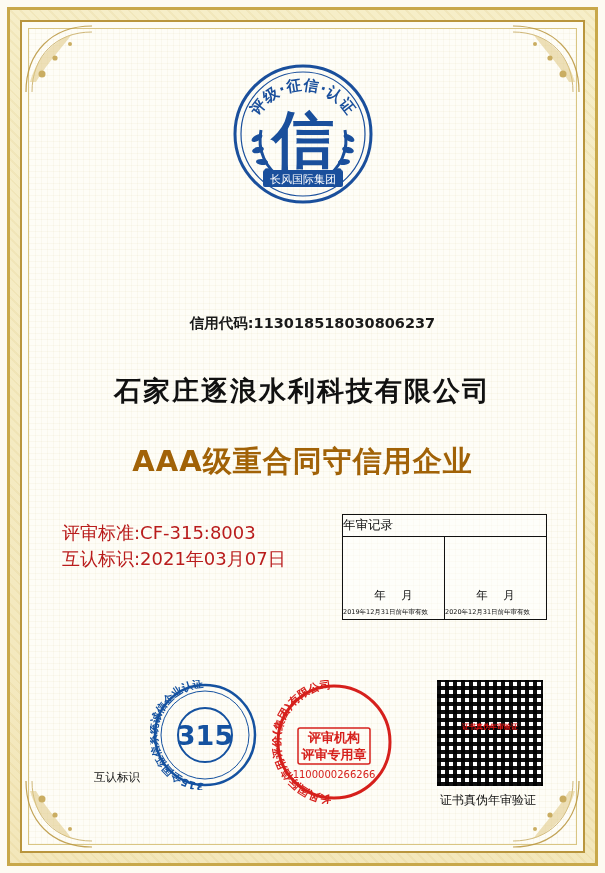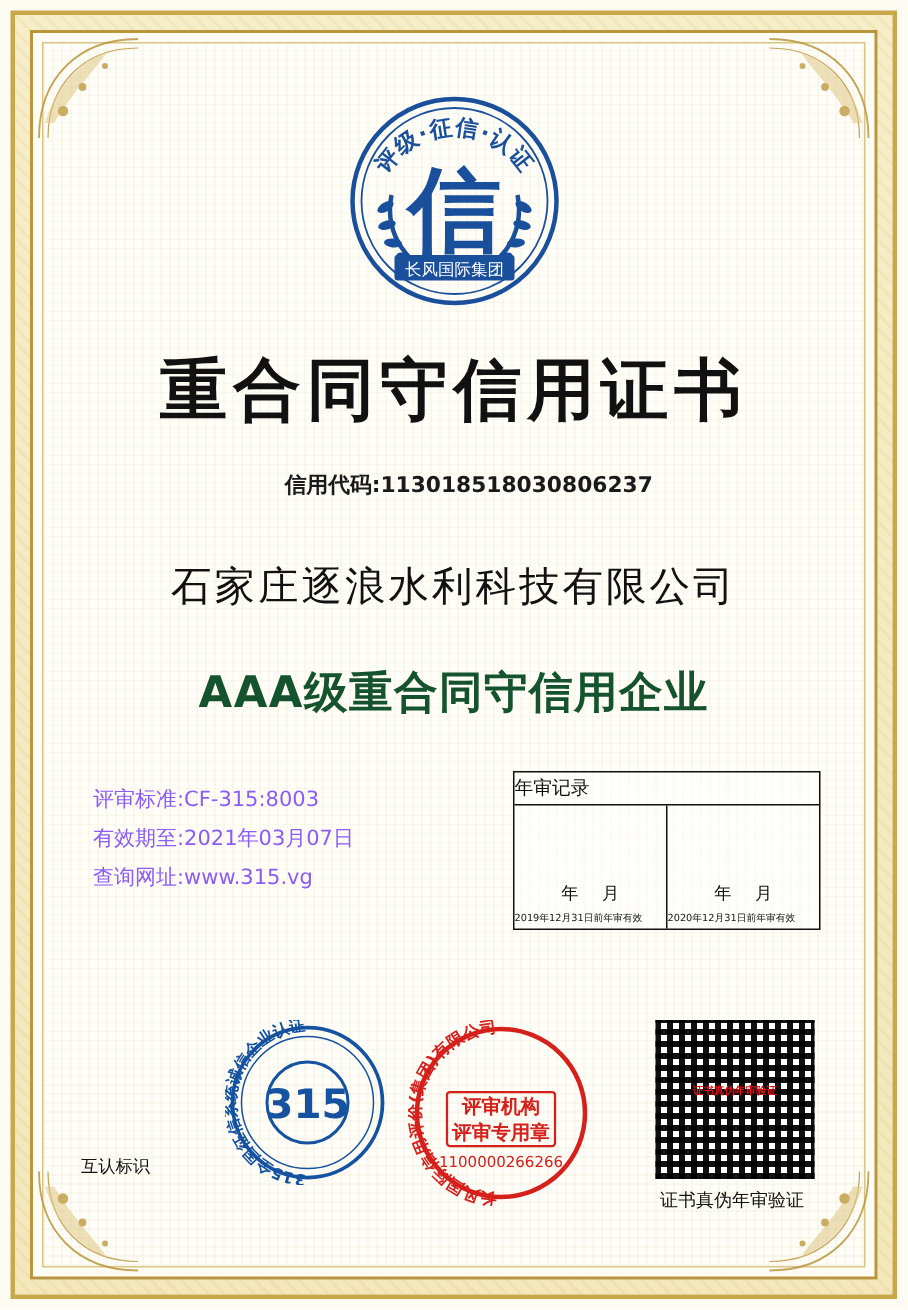--- a/index.html
+++ b/index.html
@@ -108,49 +108,49 @@
     padding-left: 20px;
   }
 
   .company-name {
     position: absolute;
     top: 343px;
     left: 0;
     right: 0;
     text-align: center;
     font-family: "DejaVu Sans", sans-serif;
-    font-weight: normal;
+    font-weight: bold;
     font-size: 27px;
     letter-spacing: 2px;
     color: #111111;
     white-space: nowrap;
   }
 
   .grade-line {
     position: absolute;
     top: 412px;
     left: 0;
     right: 0;
     text-align: center;
     font-family: "DejaVu Sans", sans-serif;
     font-weight: bold;
     font-size: 29px;
     letter-spacing: 1px;
-    color: #14532d;
+    color: #a16207;
     white-space: nowrap;
   }
 
   
   .details {
     position: absolute;
     left: 32px;
     top: 490px;
     font-family: "DejaVu Sans", sans-serif;
-    font-size: 14px;
-    color: #8b5cf6;
+    font-size: 18px;
+    color: #b91c1c;
     line-height: 26px;
   }
   .details .row { white-space: nowrap; }
 
   
   .review-table {
     position: absolute;
     right: 28px;
     top: 484px;
     width: 205px;
@@ -203,21 +203,21 @@
     left: 24px;
     top: 690px;
     width: 86px;
     height: 44px;
   }
   .seal-cf-label {
     position: absolute;
     left: 24px;
     top: 740px;
     width: 86px;
-    text-align: left;
+    text-align: right;
     font-family: "DejaVu Sans", sans-serif;
     font-size: 11.5px;
     color: #111;
   }
 
   .seal-blue {
     position: absolute;
     left: 120px;
     top: 650px;
     width: 110px;
@@ -344,32 +344,30 @@
           <ellipse cx="109" cy="114" rx="6" ry="3" transform="rotate(-25 109 114)"></ellipse>
         </g>
 
         <text x="76" y="103" text-anchor="middle" font-family="DejaVu Sans, sans-serif" font-size="62" font-weight="bold" fill="#1a4f9c">信</text>
 
         <rect x="36" y="112" width="80" height="17" rx="2" fill="#1a4f9c"></rect>
         <text x="76" y="125" text-anchor="middle" font-family="DejaVu Sans, sans-serif" font-size="11" fill="#ffffff">长风国际集团</text>
       </svg>
     </div>
 
-    <div class="main-title">重合同守信用证书</div>
 
     <div class="credit-code">信用代码:113018518030806237</div>
 
     <div class="company-name">石家庄逐浪水利科技有限公司</div>
 
     <div class="grade-line">AAA级重合同守信用企业</div>
 
     <div class="details">
       <div class="row">评审标准:CF-315:8003</div>
-      <div class="row">有效期至:2021年03月07日</div>
-      <div class="row">查询网址:www.315.vg</div>
+      <div class="row">互认标识:2021年03月07日</div>
     </div>
 
     <div class="review-table">
       <div class="review-head">年审记录</div>
       <div class="review-body">
         <div class="review-cell">
           <div class="ym">年 月</div>
           <div class="note">2019年12月31日前年审有效</div>
         </div>
         <div class="review-cell">

